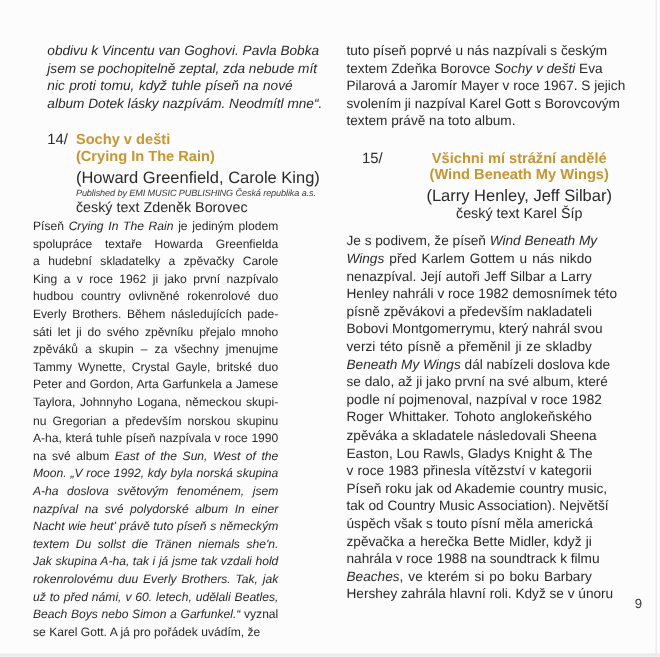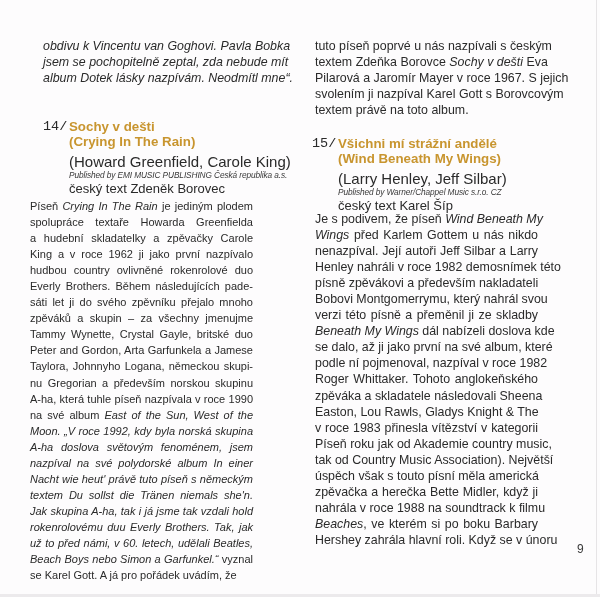--- a/index.html
+++ b/index.html
@@ -27,24 +27,24 @@
   .col-left { left: 43px; top: 38px; }
   .col-right { left: 315px; top: 38px; }
   .para { margin: 0; }
   .para .line { display: block; text-align: justify; text-align-last: justify; white-space: nowrap; }
   .para .line.last { text-align-last: left; }
   .it { font-style: italic; }
   .track {
     position: absolute;
   }
   .track-left { left: 43px; top: 119px; width: 240px; }
-  .track-right { left: 312px; top: 136px; width: 260px; }
+  .track-right { left: 329px; top: 136px; width: 260px; text-align: center; }
   .track-num {
     position: absolute; left: 0; top: 0;
-    font-size: 13.5px; line-height: 15px; font-family: Liberation Mono, monospace;
+    font-size: 13.5px; line-height: 15px;
   }
   .track-body { margin-left: 26px; }
   .track-title {
     color: #c8952f; font-weight: bold;
     font-size: 13.3px; line-height: 15px;
     white-space: nowrap;
   }
   .track-authors { font-size: 15px; line-height: 15px; margin-top: 5px; white-space: nowrap; }
   .track-publisher {
     font-size: 8.3px; line-height: 12px; color: #3a3a3a;
@@ -62,20 +62,21 @@
 <body>
 
 <div class="page">
   <div class="edge-line"></div>
   <div class="bottom-strip"></div>
 
   <div class="col col-left">
     <p class="para" id="left-intro">
         <span class="line"><span class="it">obdivu k Vincentu van Goghovi. Pavla Bobka</span></span>
         <span class="line"><span class="it">jsem se pochopitelně zeptal, zda nebude mít</span></span>
+        <span class="line"><span class="it">nic proti tomu, když tuhle píseň na nové</span></span>
         <span class="line last"><span class="it">album Dotek lásky nazpívám. Neodmítl mne“.</span></span>
       </p>
   </div>
 
   <div class="track track-left">
     <div class="track-num">14/</div>
     <div class="track-body">
       <div class="track-title">Sochy v dešti</div>
       <div class="track-title">(Crying In The Rain)</div>
       <div class="track-authors">(Howard Greenfield, Carole King)</div>
@@ -122,21 +123,20 @@
         <span class="line last"><span>textem právě na toto album.</span></span>
       </p>
   </div>
 
   <div class="track track-right">
     <div class="track-num">15/</div>
     <div class="track-body">
       <div class="track-title">Všichni mí strážní andělé</div>
       <div class="track-title">(Wind Beneath My Wings)</div>
       <div class="track-authors">(Larry Henley, Jeff Silbar)</div>
-      <div class="track-publisher">Published by Warner/Chappel Music s.r.o. CZ</div>
       <div class="track-lyricist">český text Karel Šíp</div>
     </div>
   </div>
 
   <div class="body-right">
     <p class="para" id="right-body">
         <span class="line"><span>Je s podivem, že píseň </span><span class="it">Wind Beneath My</span></span>
         <span class="line"><span class="it">Wings</span><span> před Karlem Gottem u nás nikdo</span></span>
         <span class="line"><span>nenazpíval. Její autoři Jeff Silbar a Larry</span></span>
         <span class="line"><span>Henley nahráli v roce 1982 demosnímek této</span></span>

